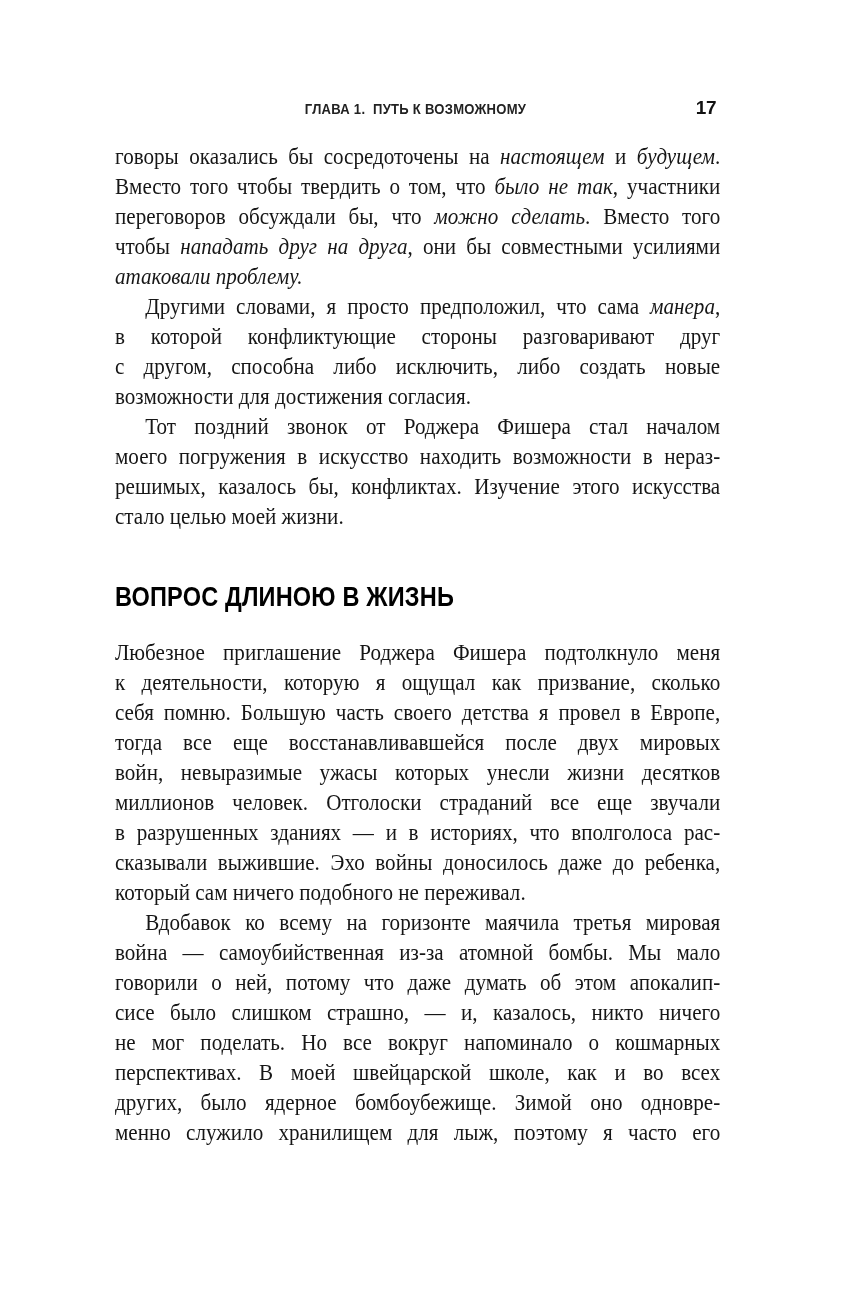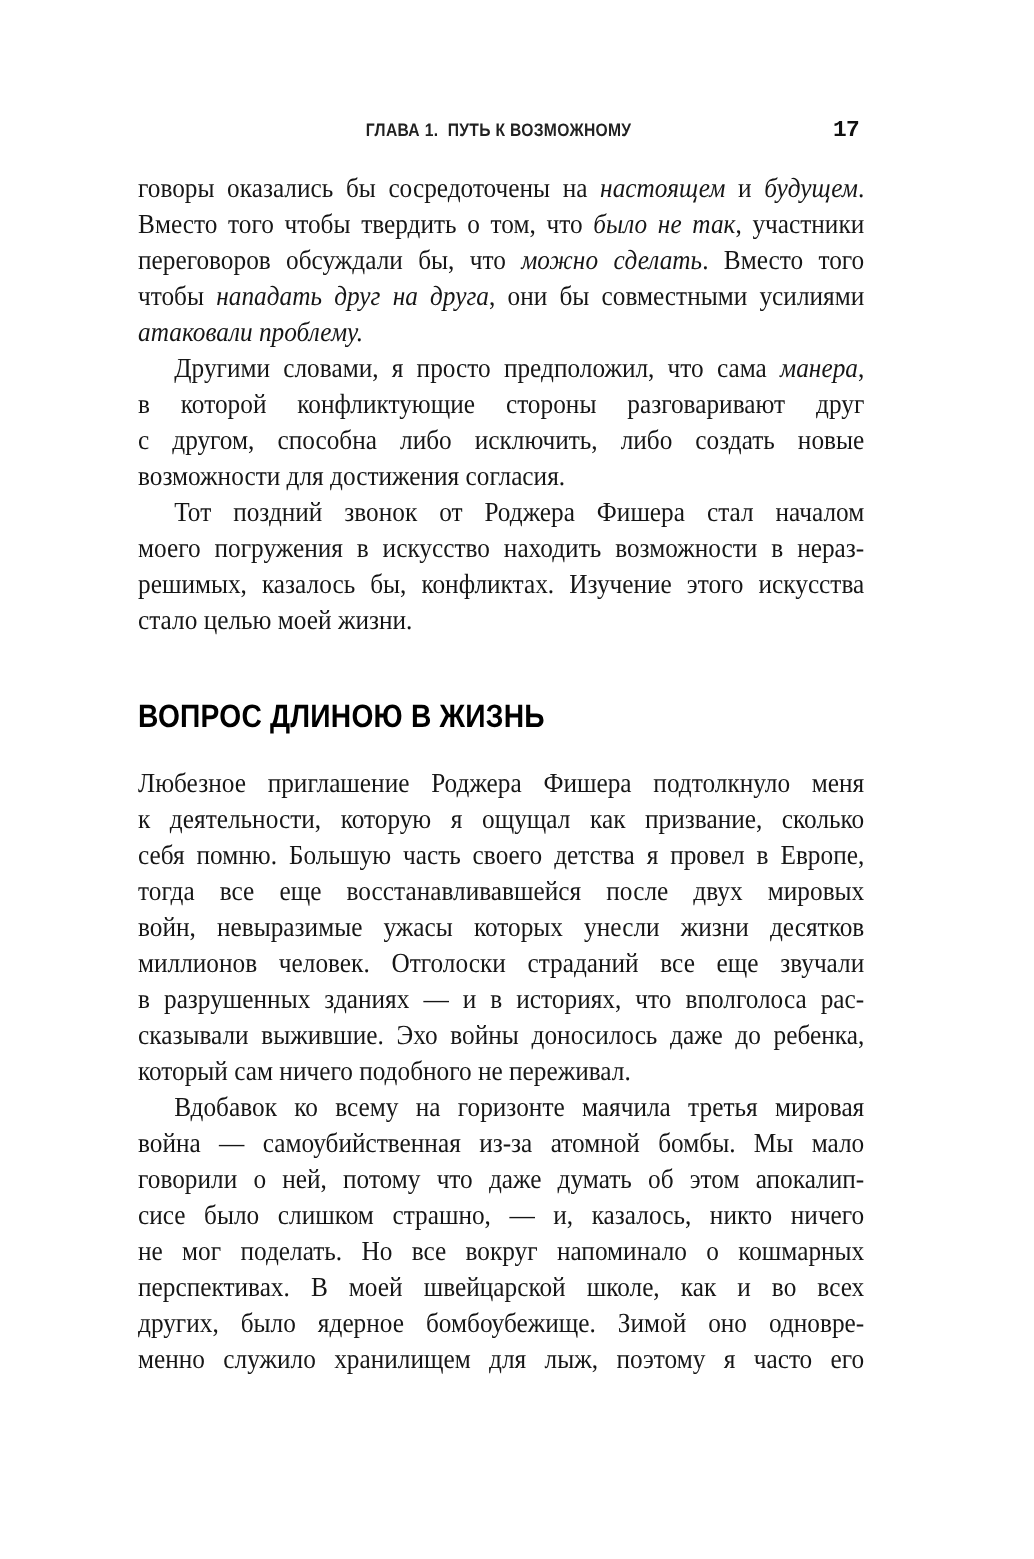--- a/index.html
+++ b/index.html
@@ -36,21 +36,21 @@
     font-size: 15px;
     letter-spacing: 0.3px;
     color: #222222;
     transform: scaleX(0.87);
     white-space: pre;
   }
   .page-number {
     position: absolute;
     right: 0;
     top: -2px;
-    font-family: Liberation Mono, monospace;
+    font-family: Liberation Sans, sans-serif;
     font-weight: 700;
     font-size: 19px;
     letter-spacing: -0.5px;
     color: #111111;
   }
 
   
   .text-block {
     position: absolute;
     top: 142px;

